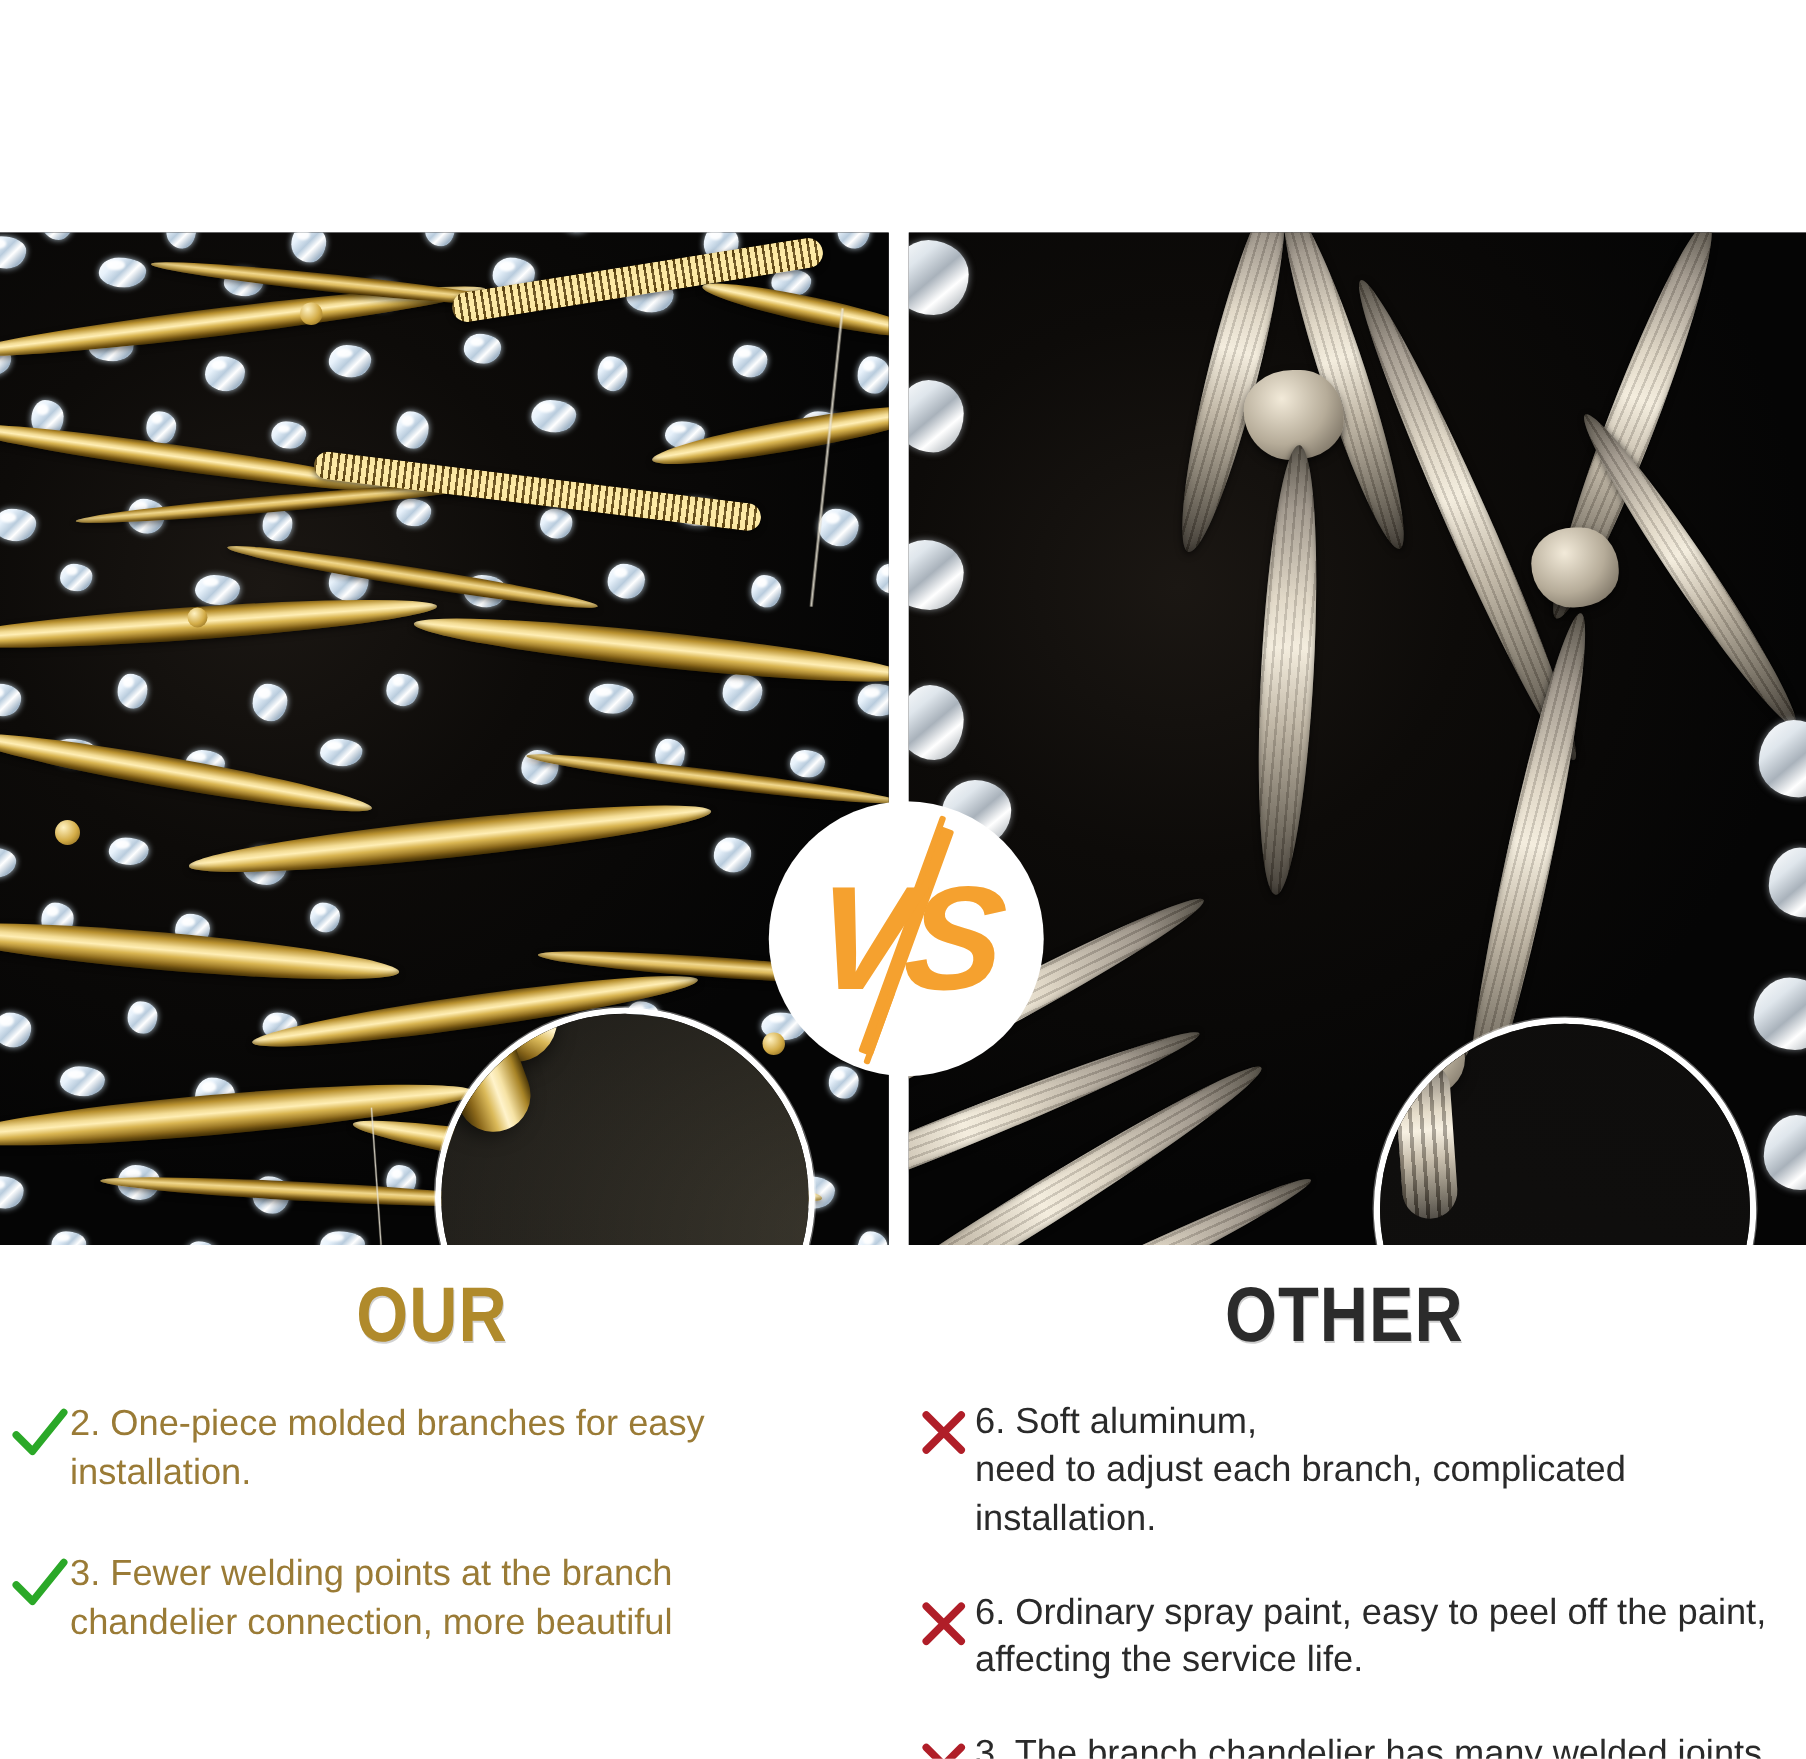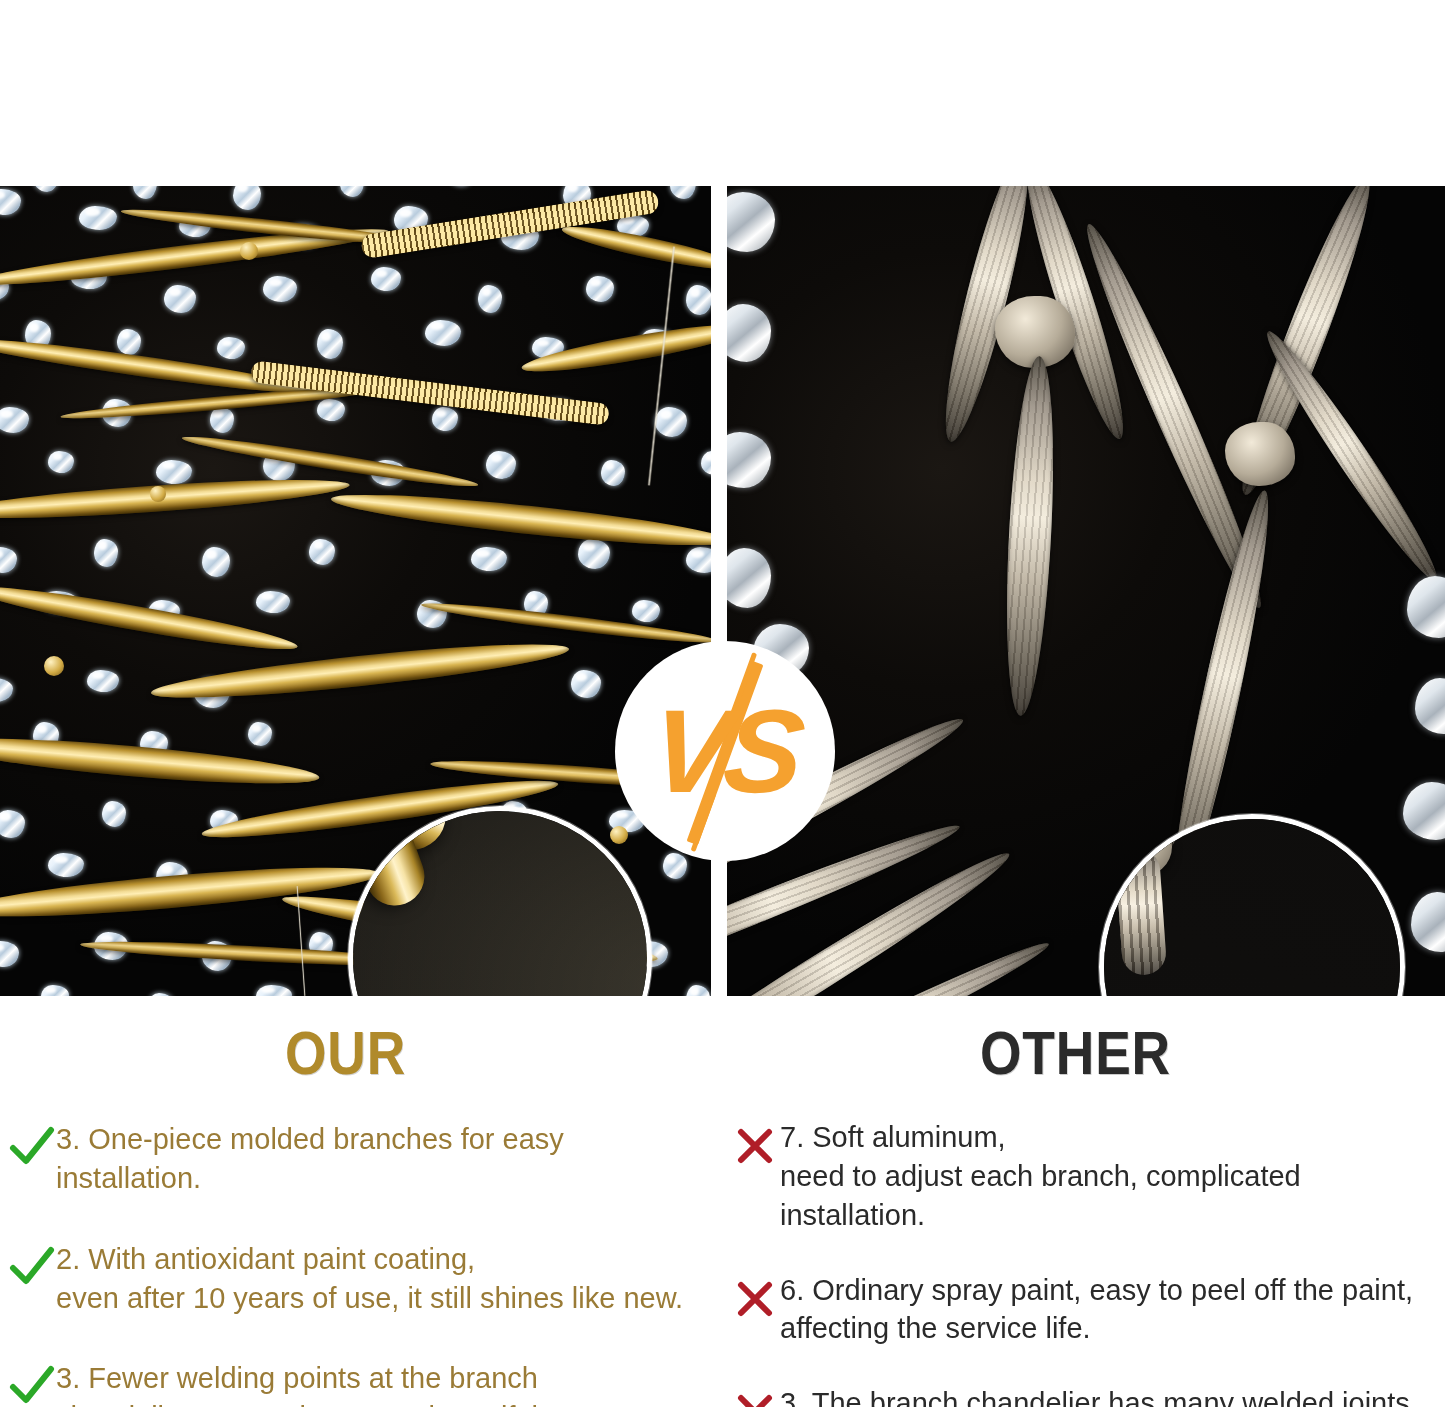--- a/index.html
+++ b/index.html
@@ -346,53 +346,44 @@
   <div class="col-head other">OTHER</div>
 
   <div class="list list-left">
 
     <div class="row">
       <span class="mark">
         <svg width="48" height="46" viewBox="0 0 48 46">
             <path d="M5 24 L18 37 L43 6" fill="none" stroke="#2ba828" stroke-width="6" stroke-linecap="round" stroke-linejoin="round"></path>
           </svg>
       </span>
-      <span class="row-text">3. One-piece molded branches for easy installation.</span>
-    </div>
-
-    <div class="row">
-      <span class="mark">
-        <svg width="48" height="46" viewBox="0 0 48 46">
-            <path d="M5 24 L18 37 L43 6" fill="none" stroke="#2ba828" stroke-width="6" stroke-linecap="round" stroke-linejoin="round"></path>
-          </svg>
-      </span>
-      <span class="row-text">2. With antioxidant paint coating,
-even after 10 years of use, it still shines like new.</span>
-    </div>
+      <span class="row-text">2. One-piece molded branches for easy installation.</span>
+    </div>
+
 
     <div class="row">
       <span class="mark">
         <svg width="48" height="46" viewBox="0 0 48 46">
             <path d="M5 24 L18 37 L43 6" fill="none" stroke="#2ba828" stroke-width="6" stroke-linecap="round" stroke-linejoin="round"></path>
           </svg>
       </span>
       <span class="row-text">3. Fewer welding points at the branch
 chandelier connection, more beautiful</span>
     </div>
   </div>
 
   <div class="list list-right">
 
     <div class="row">
       <span class="mark">
         <svg width="48" height="46" viewBox="0 0 48 46">
             <path d="M9 10 L37 38 M37 10 L9 38" fill="none" stroke="#b01e28" stroke-width="6" stroke-linecap="round"></path>
           </svg>
       </span>
-      <span class="row-text">7. Soft aluminum,
+      <span class="row-text">6. Soft aluminum,
 need to adjust each branch, complicated installation.</span>
     </div>
 
     <div class="row">
       <span class="mark">
         <svg width="48" height="46" viewBox="0 0 48 46">
             <path d="M9 10 L37 38 M37 10 L9 38" fill="none" stroke="#b01e28" stroke-width="6" stroke-linecap="round"></path>
           </svg>
       </span>
       <span class="row-text">6. Ordinary spray paint, easy to peel off the paint,

